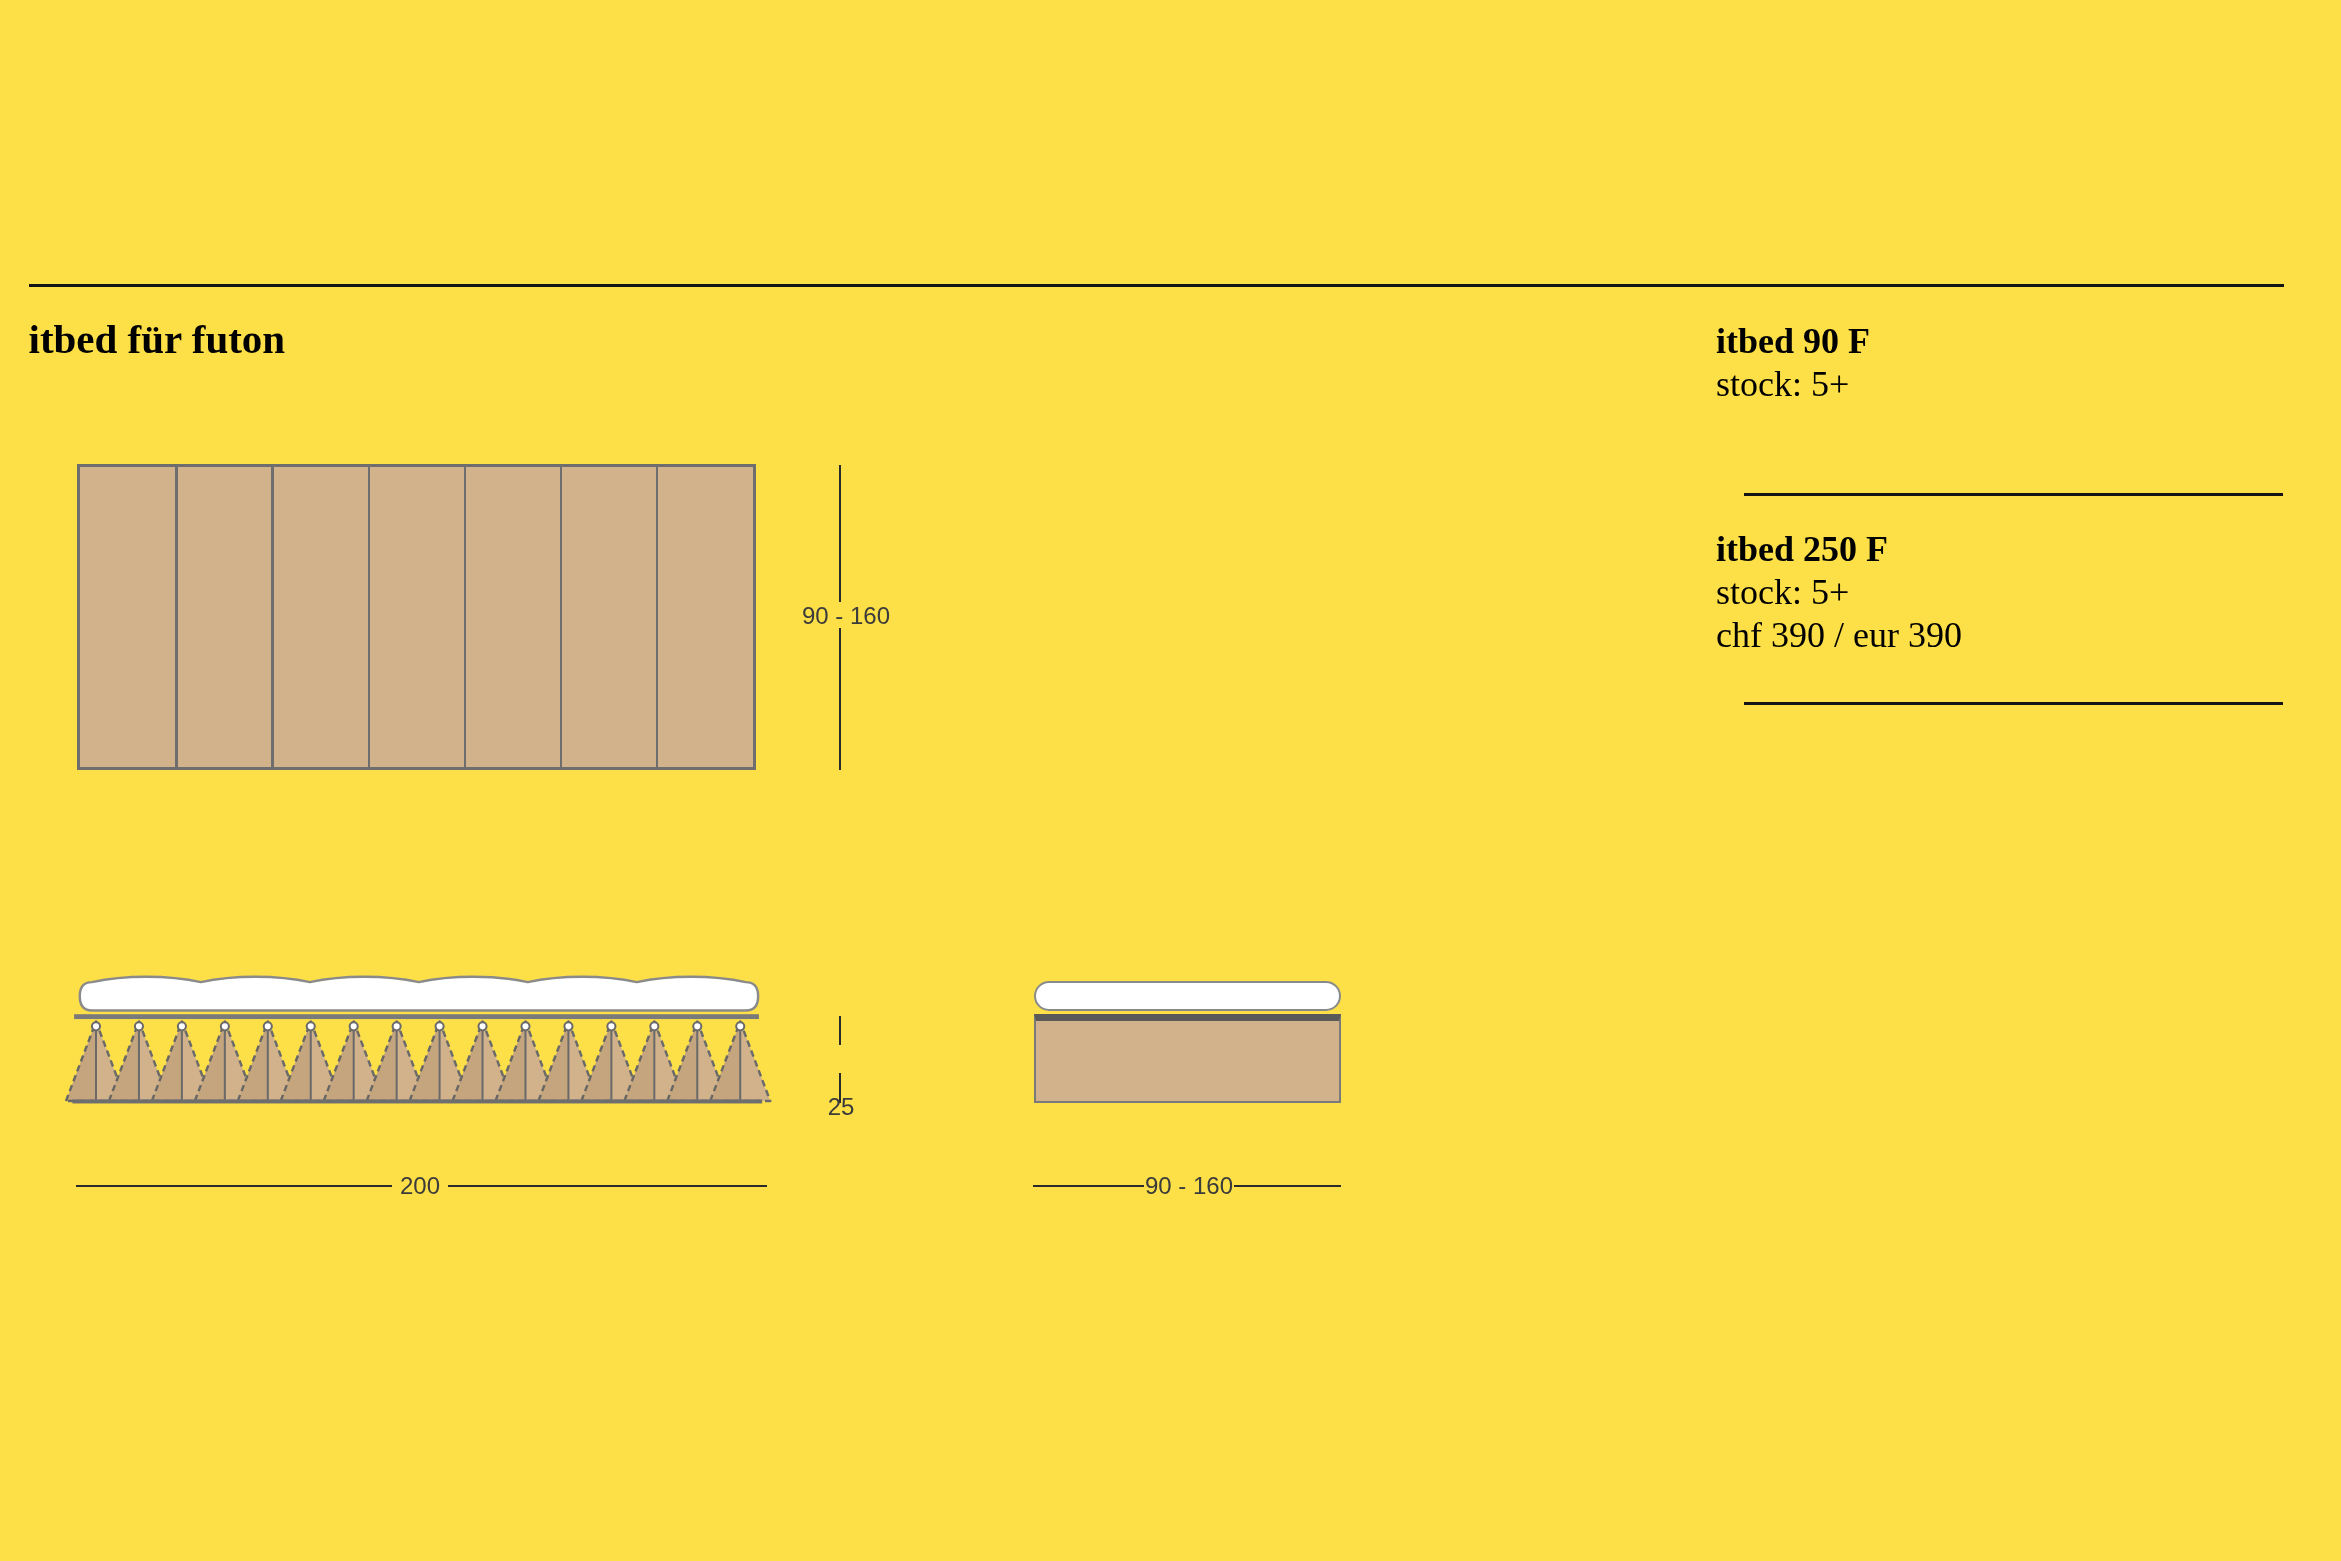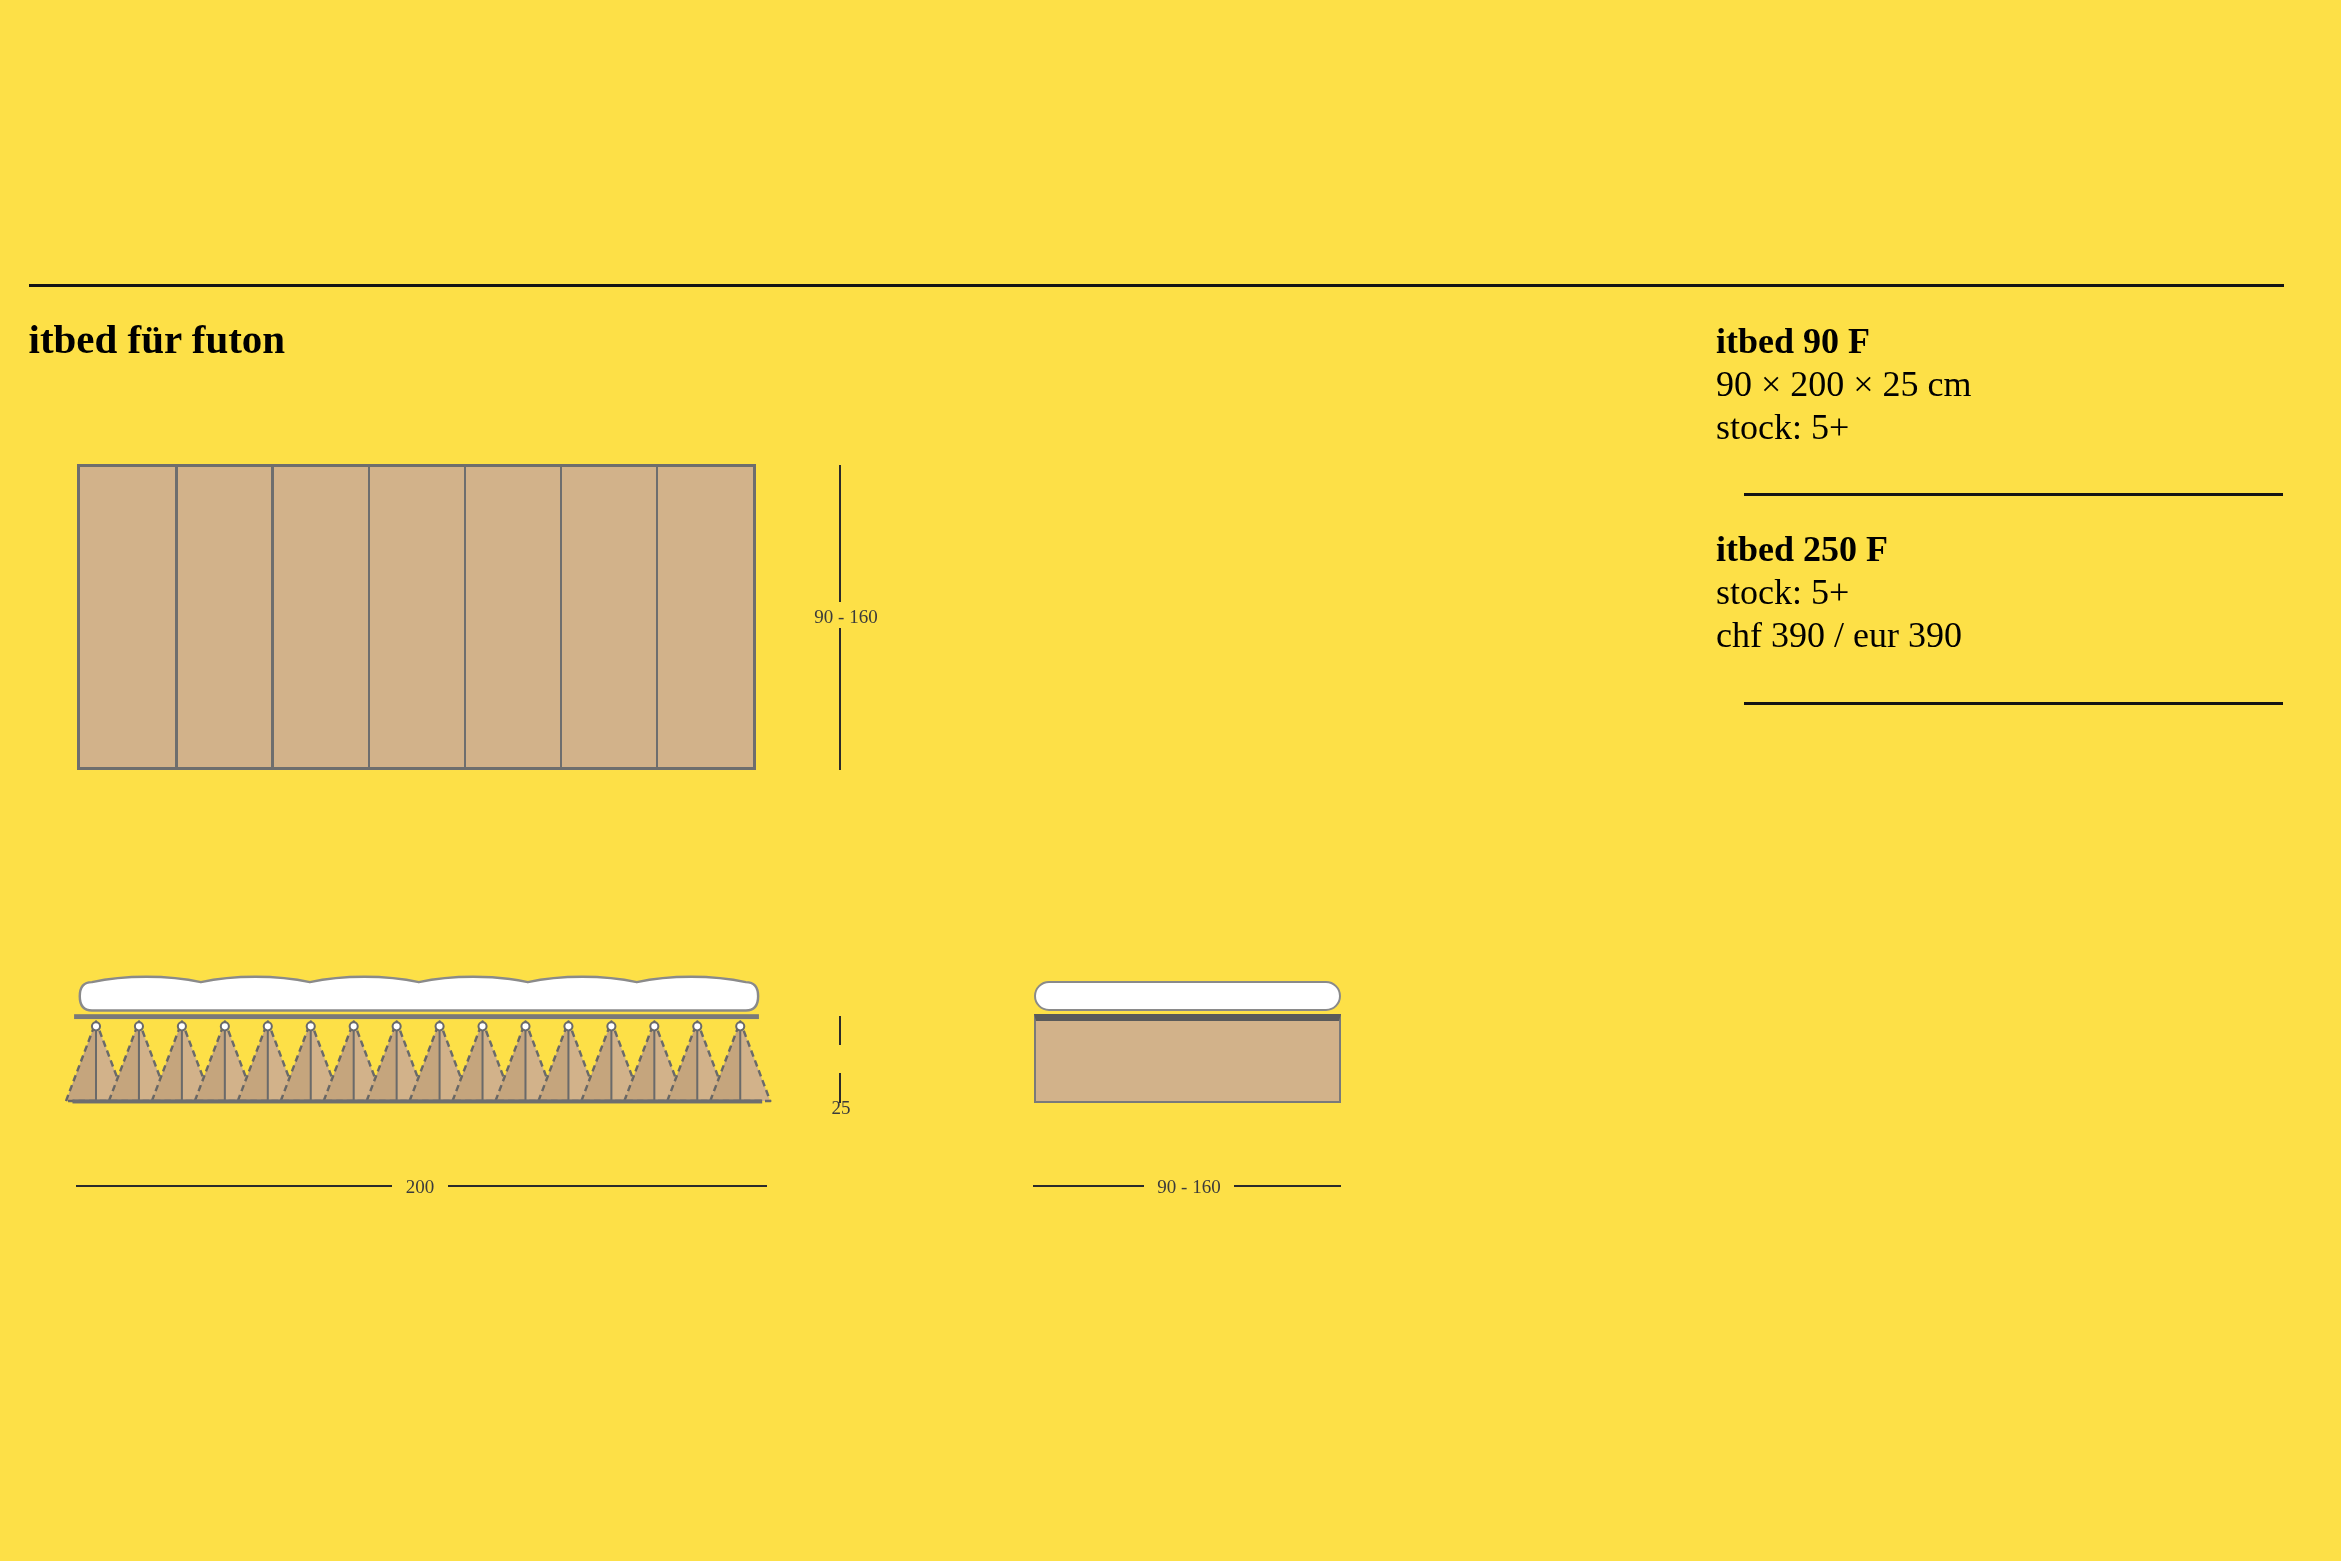--- a/index.html
+++ b/index.html
@@ -19,21 +19,21 @@
   #top-view{
     position:absolute;left:77px;top:464px;width:679px;height:306px;
     box-sizing:border-box;border:3.3px solid var(--frame);background:var(--tan);
   }
   .slat-divider{position:absolute;top:0;bottom:0;width:2.4px;background:var(--frame);}
   
   .dim-seg-v{position:absolute;width:2.4px;background:var(--dimline);}
   .dim-seg-h{position:absolute;height:2.4px;background:var(--dimline);}
   .dim-label{
     position:absolute;transform:translate(-50%,-50%);
-    font-family:Liberation Serif, serif;font-size:19px;color:var(--dimtext);
+    font-family:Liberation Sans, sans-serif;font-size:24px;color:var(--dimtext);
     line-height:1;white-space:nowrap;
   }
   
   #side-view{position:absolute;left:65px;top:972px;}
   
   #end-mattress{
     position:absolute;left:1034px;top:981px;width:307px;height:30px;
     box-sizing:border-box;border:2.4px solid var(--mattress);border-radius:15.5px;background:#fff;
   }
   #end-base{
@@ -169,21 +169,20 @@
   </div>
 
   <div>
     <div class="dim-seg-h" style="left:1033px;top:1185px;width:111px;"></div>
     <div class="dim-seg-h" style="left:1234px;top:1185px;width:107px;"></div>
     <div class="dim-label" style="left:1189px;top:1186px;">90 - 160</div>
   </div>
 
   <div id="product-1" class="product-card">
     <div class="name">itbed 90 F</div>
-    <div>90 × 200 × 25 cm</div>
     <div>stock: 5+</div>
   </div>
   <div id="underline-1" class="rule"></div>
 
   <div id="product-2" class="product-card">
     <div class="name">itbed 250 F</div>
     <div>stock: 5+</div>
     <div>chf 390 / eur 390</div>
   </div>
   <div id="underline-2" class="rule"></div>

